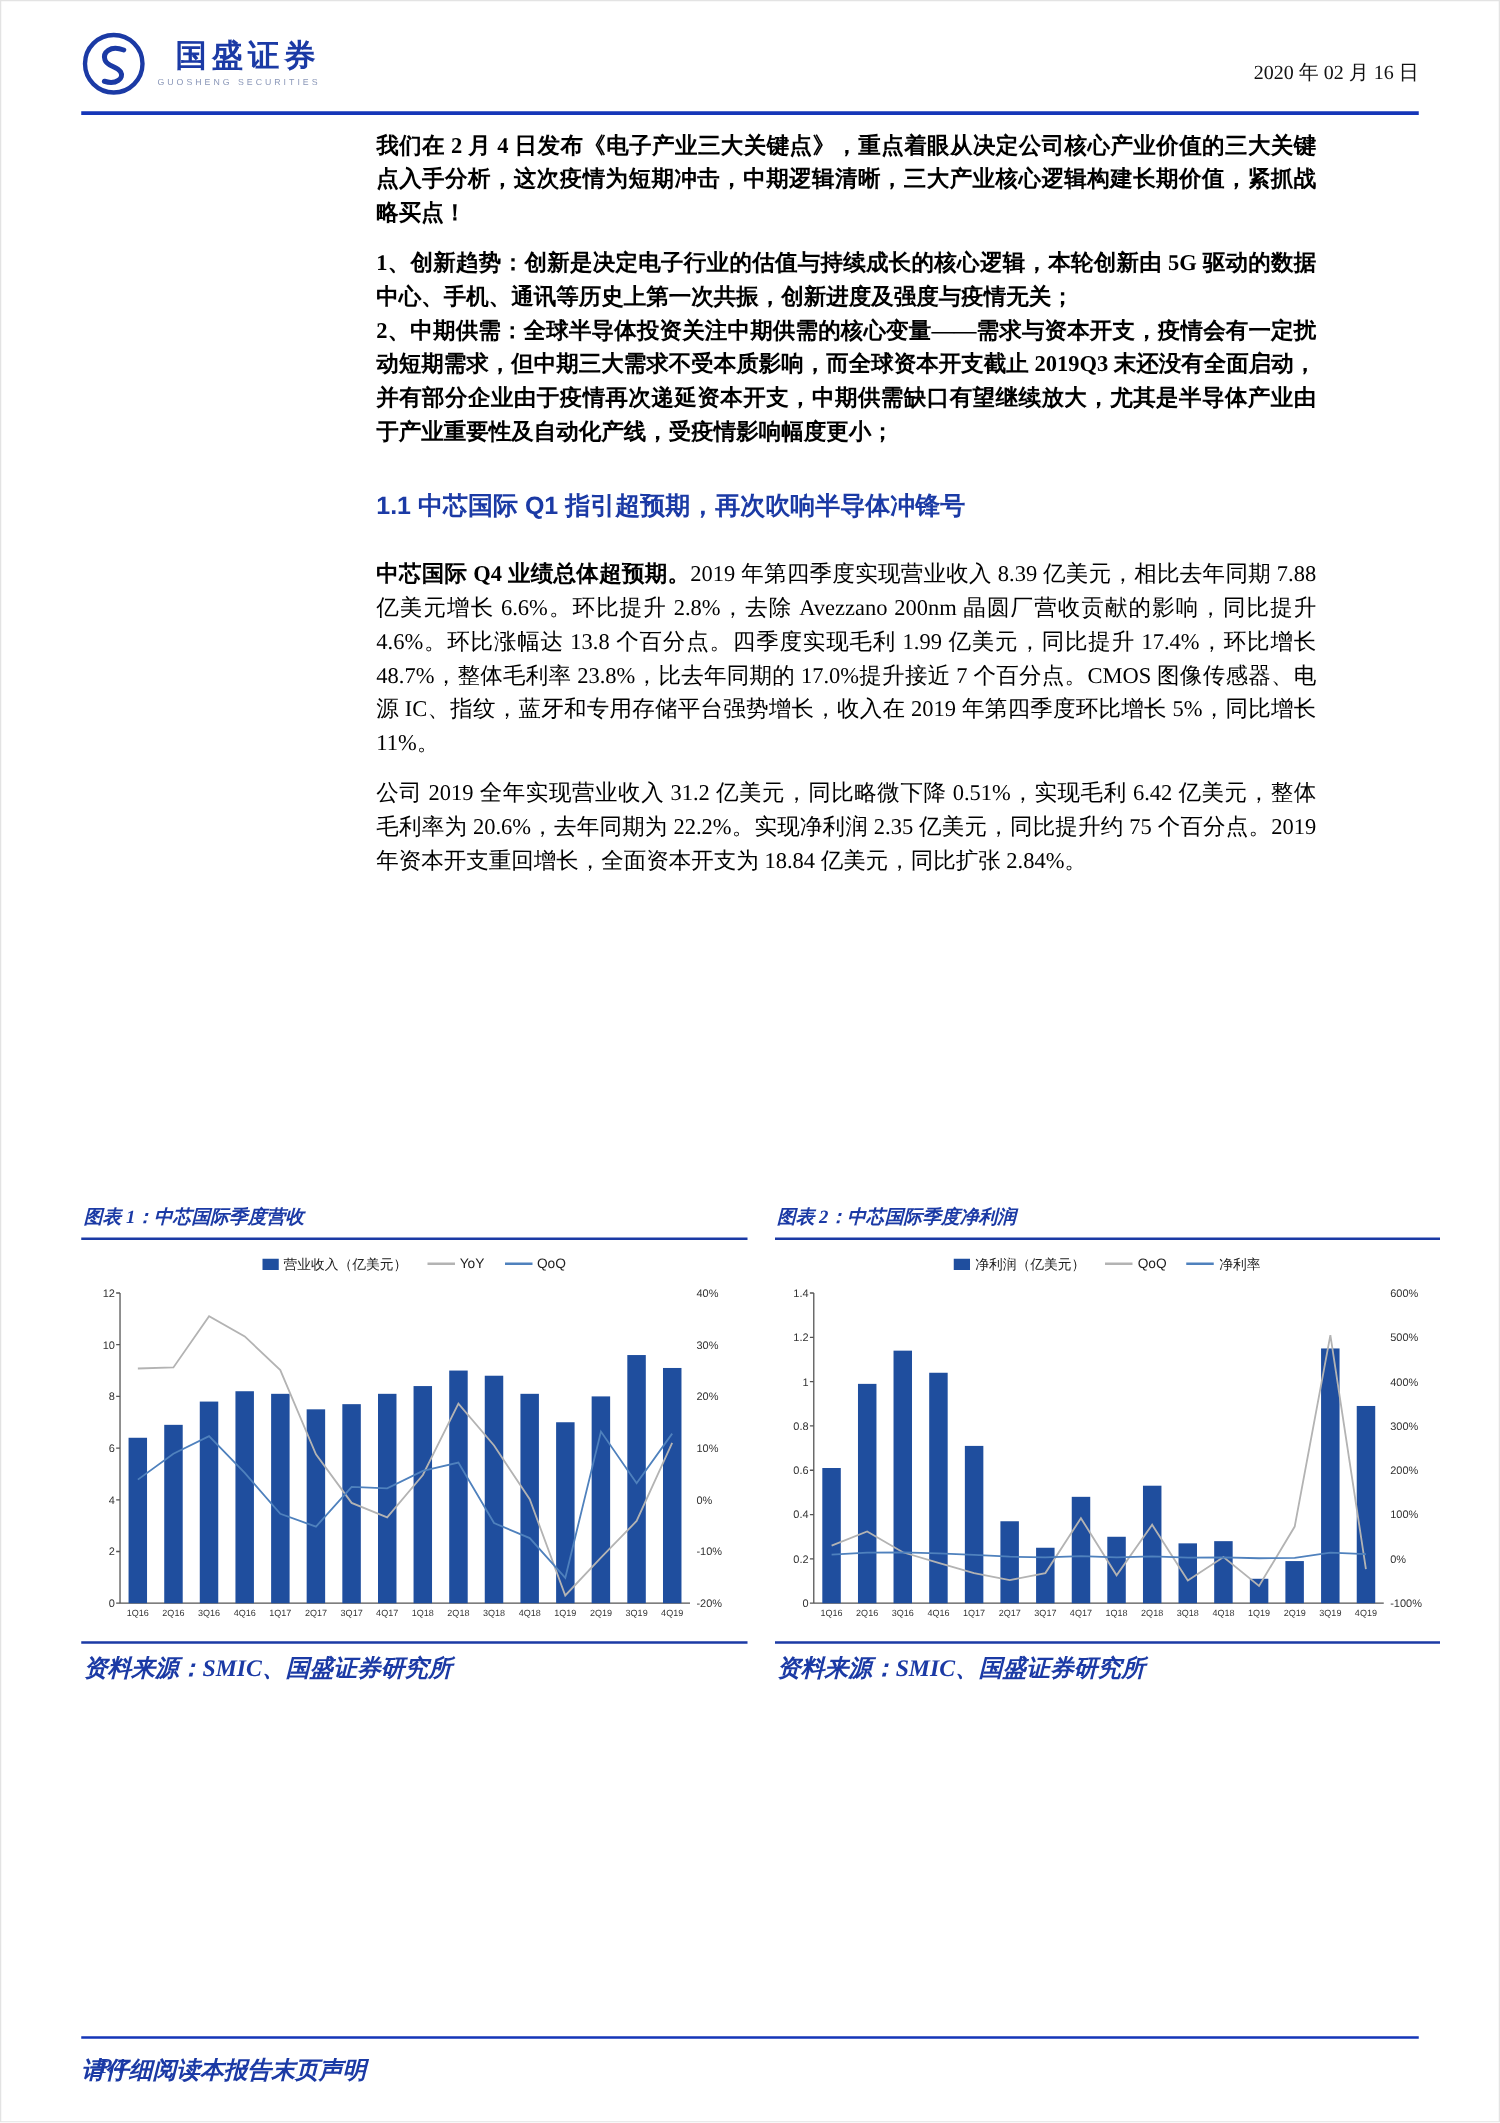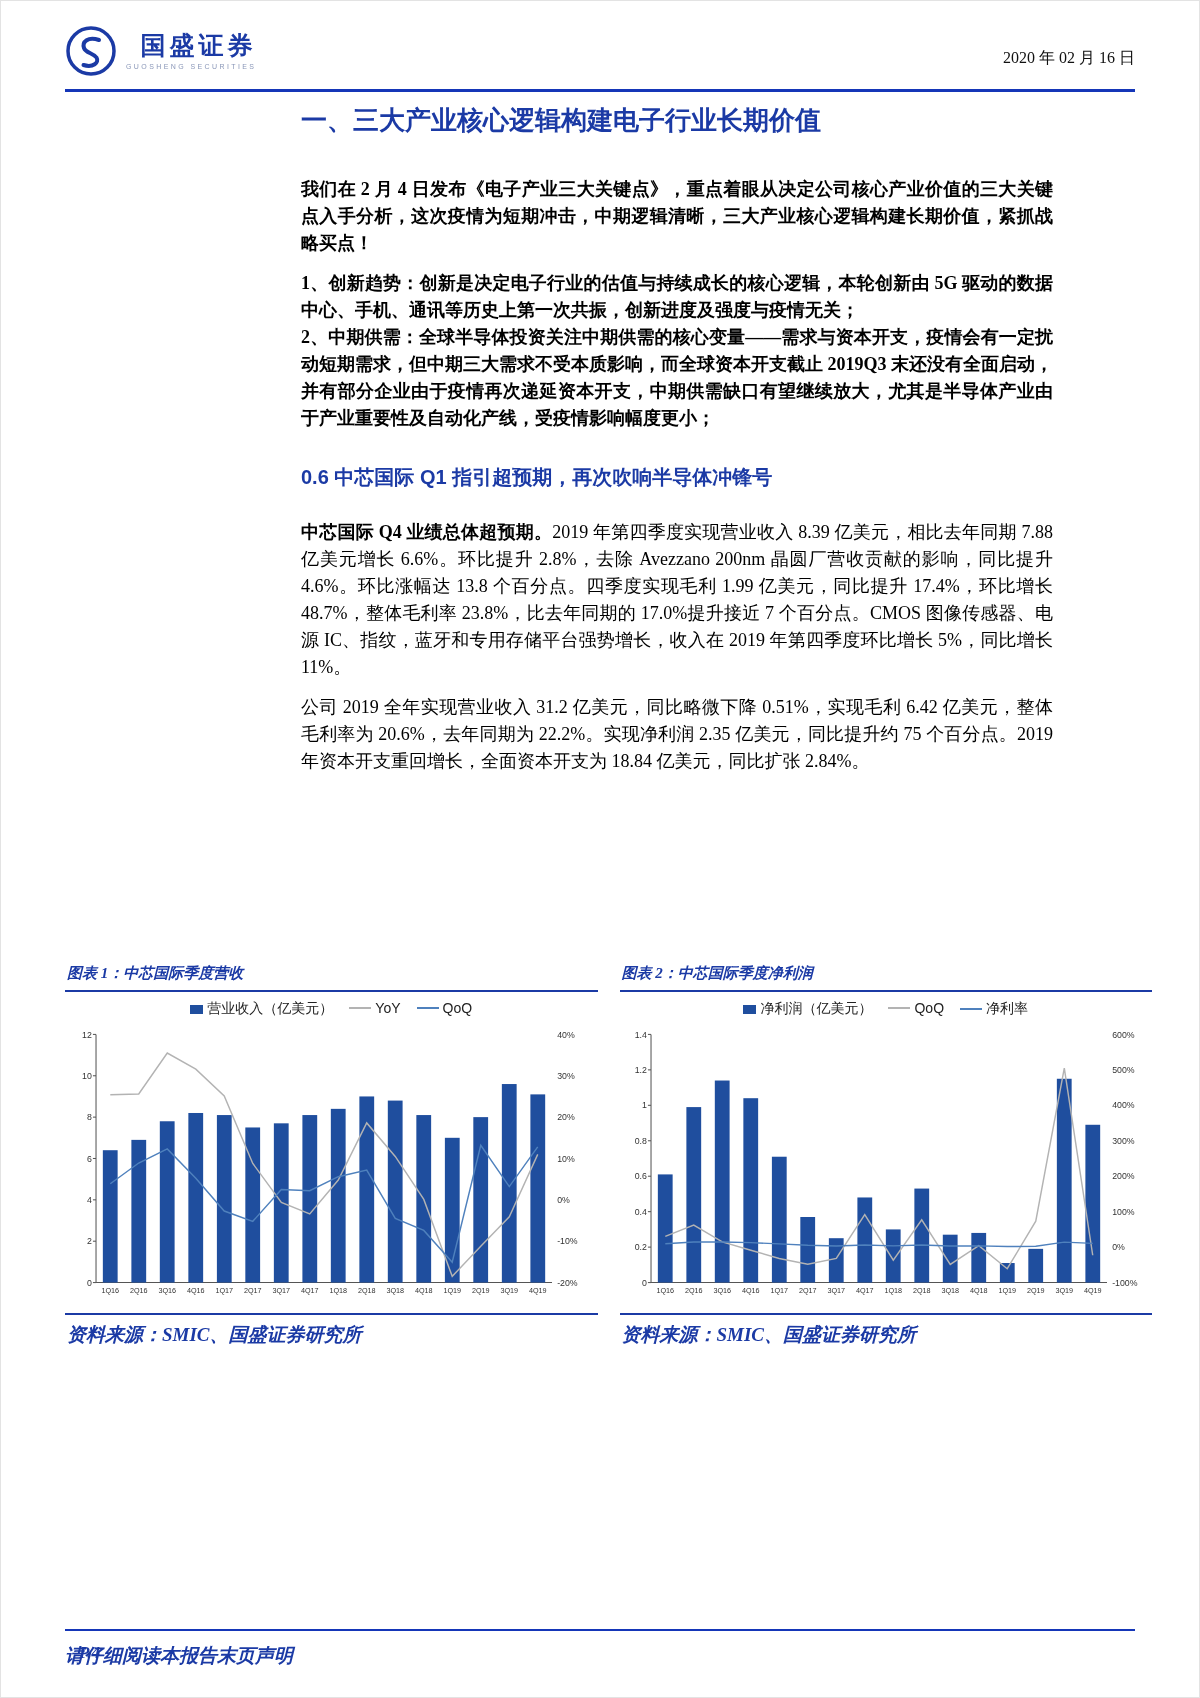--- a/index.html
+++ b/index.html
@@ -37,23 +37,23 @@
   .bold { font-weight:bold; }
   .sub-title { font-family:"Liberation Sans","DejaVu Sans",sans-serif;
     font-size:20px; font-weight:bold; color:#1b3aa5; margin:32px 0 28px; }
 
   
   .figures { position:absolute; top:960px; left:64px; right:47px; display:flex; gap:22px; }
   .figure { flex:1 1 0; min-width:0; }
   .fig-caption { font-size:15px; font-weight:bold; font-style:italic; color:#1b3aa5;
     padding:3px 2px 7px; border-bottom:2px solid #1b3aa5; }
   .fig-chart { position:relative; padding-top:2px; }
-  .legend { display:flex; justify-content:center; align-items:flex-start; gap:16px;
+  .legend { display:flex; justify-content:center; align-items:center; gap:16px;
     height:22px; margin-top:6px;
-    font-family:"Liberation Sans","DejaVu Sans",sans-serif; font-size:14px; color:#222; }
+    font-family:"Liberation Sans","DejaVu Sans",sans-serif; font-size:11px; color:#222; }
   .lg-item { display:inline-flex; align-items:center; }
   .sw-bar { width:13px; height:9px; display:inline-block; margin-right:4px; }
   .sw-line { width:22px; height:2px; display:inline-block; margin-right:4px; }
   .chart-svg { display:block; width:100%; height:auto; }
   .tick { font-family:"Liberation Sans","DejaVu Sans",sans-serif; font-size:8.5px; fill:#333; }
   .xtick { font-family:"Liberation Sans","DejaVu Sans",sans-serif; font-size:7px; fill:#333; }
   .axis { stroke:#555; stroke-width:1; }
   .fig-source { margin-top:6px; border-top:2px solid #1b3aa5; padding:7px 2px 0;
     font-size:19px; font-style:italic; font-weight:bold; color:#1b3aa5; }
 
@@ -79,28 +79,27 @@
       <div>
         <div class="brand-name">国盛证券</div>
         <div class="brand-sub">GUOSHENG SECURITIES</div>
       </div>
     </div>
     <div class="report-date">2020 年 02 月 16 日</div>
   </div>
   <div class="header-rule"></div>
 
   <div class="main">
-    <div class="section-title">一、三大产业核心逻辑构建电子行业长期价值</div>
 
     <p class="para bold mb">我们在 2 月 4 日发布《电子产业三大关键点》，重点着眼从决定公司核心产业价值的三大关键点入手分析，这次疫情为短期冲击，中期逻辑清晰，三大产业核心逻辑构建长期价值，紧抓战略买点！</p>
 
     <p class="para bold">1、创新趋势：创新是决定电子行业的估值与持续成长的核心逻辑，本轮创新由 5G 驱动的数据中心、手机、通讯等历史上第一次共振，创新进度及强度与疫情无关；</p>
     <p class="para bold">2、中期供需：全球半导体投资关注中期供需的核心变量——需求与资本开支，疫情会有一定扰动短期需求，但中期三大需求不受本质影响，而全球资本开支截止 2019Q3 末还没有全面启动，并有部分企业由于疫情再次递延资本开支，中期供需缺口有望继续放大，尤其是半导体产业由于产业重要性及自动化产线，受疫情影响幅度更小；</p>
 
-    <div class="sub-title">0.6 中芯国际 Q1 指引超预期，再次吹响半导体冲锋号</div>
+    <div class="sub-title">1.1 中芯国际 Q1 指引超预期，再次吹响半导体冲锋号</div>
 
     <p class="para mb"><span class="bold">中芯国际 Q4 业绩总体超预期。</span><span>2019 年第四季度实现营业收入 8.39 亿美元，相比去年同期 7.88 亿美元增长 6.6%。环比提升 2.8%，去除 Avezzano 200nm 晶圆厂营收贡献的影响，同比提升 4.6%。环比涨幅达 13.8 个百分点。四季度实现毛利 1.99 亿美元，同比提升 17.4%，环比增长 48.7%，整体毛利率 23.8%，比去年同期的 17.0%提升接近 7 个百分点。CMOS 图像传感器、电源 IC、指纹，蓝牙和专用存储平台强势增长，收入在 2019 年第四季度环比增长 5%，同比增长 11%。</span></p>
 
     <p class="para">公司 2019 全年实现营业收入 31.2 亿美元，同比略微下降 0.51%，实现毛利 6.42 亿美元，整体毛利率为 20.6%，去年同期为 22.2%。实现净利润 2.35 亿美元，同比提升约 75 个百分点。2019 年资本开支重回增长，全面资本开支为 18.84 亿美元，同比扩张 2.84%。</p>
   </div>
 
   <div class="figures">
 
     <div class="figure">
       <div class="fig-caption">图表 1：中芯国际季度营收</div>

